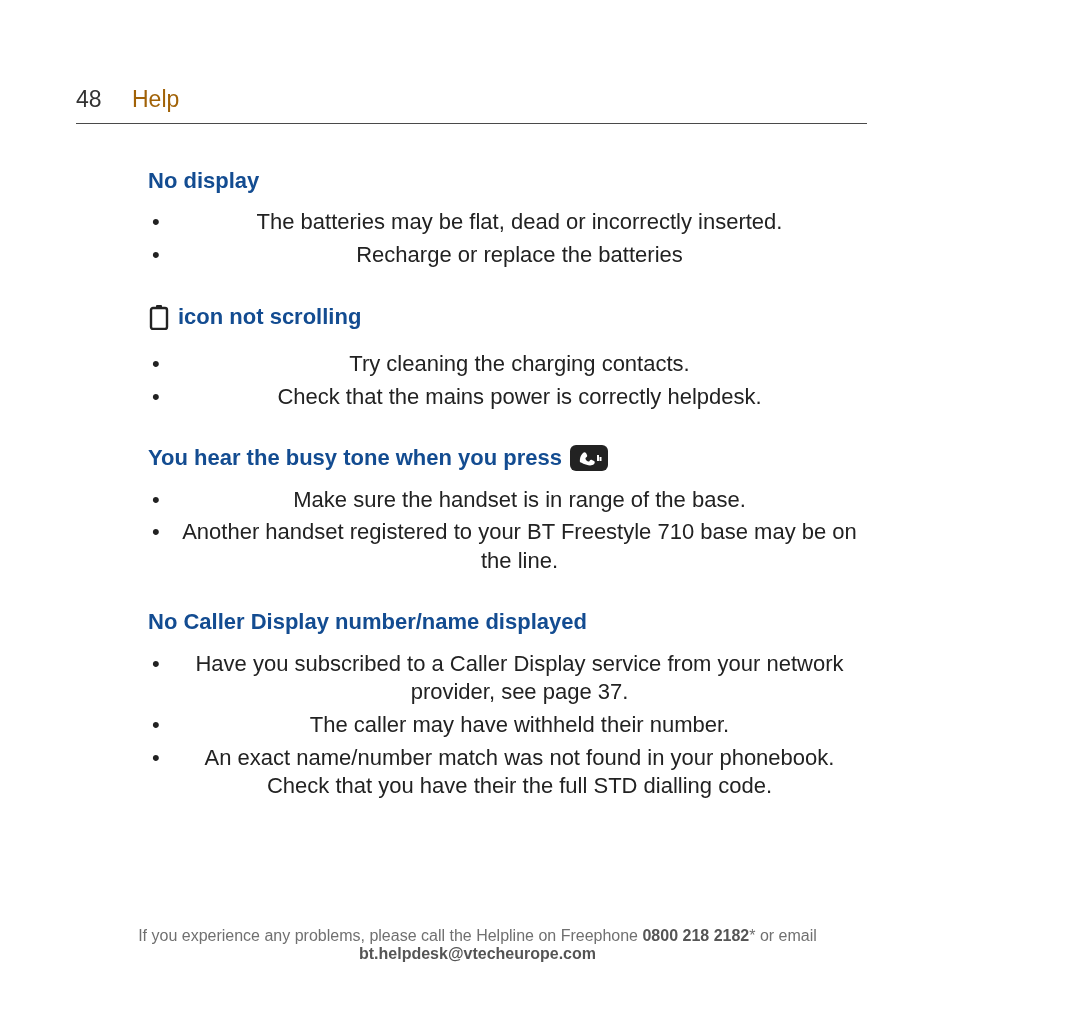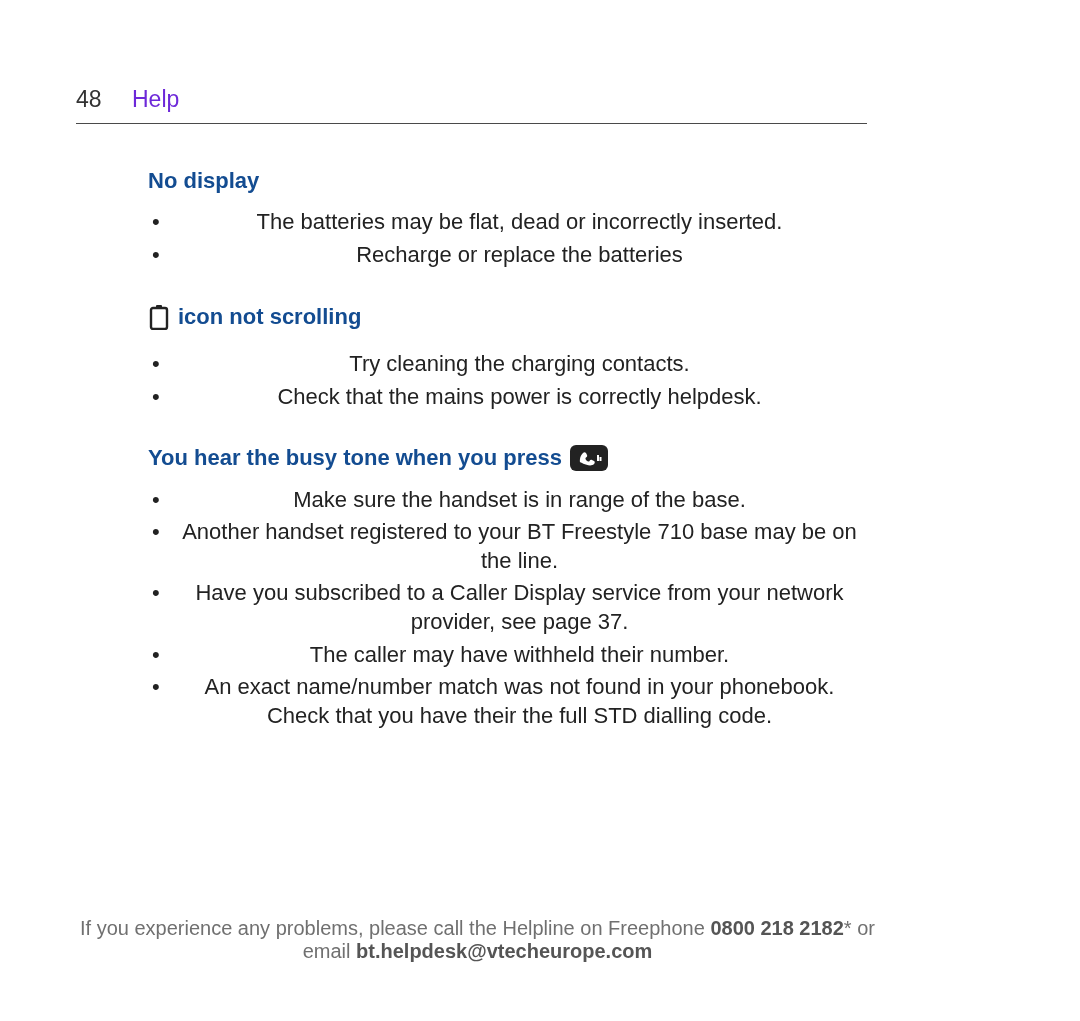--- a/index.html
+++ b/index.html
@@ -26,21 +26,21 @@
     padding-bottom: 10px;
     border-bottom: 1px solid #4a4a4a;
     margin-bottom: 44px;
   }
   .page-num {
     width: 56px;
     color: #333;
     font-weight: 400;
   }
   .page-title {
-    color: #6d28d9;
+    color: #a16207;
     font-weight: 400;
   }
   .content {
     padding-left: 72px;
   }
   .section-heading {
     color: #134c91;
     font-weight: 700;
     font-size: 22px;
     margin-top: 34px;
@@ -85,21 +85,21 @@
     border-radius: 6px;
     background: #222;
     vertical-align: middle;
   }
   .footer {
     position: absolute;
     left: 72px;
     right: 56px;
     bottom: 58px;
     text-align: center;
-    font-size: 20px;
+    font-size: 16px;
     color: #707070;
   }
   .footer .bold { font-weight: 700; color: #555; }
 </style>
 </head>
 <body>
 
 <div class="page">
 
   <div class="header-row">
@@ -139,20 +139,23 @@
           <rect x="23" y="7" width="2" height="6" fill="#fff"></rect>
           <rect x="25.5" y="9" width="2" height="4" fill="#fff"></rect>
         </svg>
       </span>
     </div>
     <ul class="points">
       <li>Make sure the handset is in range of the base.</li>
       <li>Another handset registered to your BT Freestyle 710 base may be on the line.</li>
     </ul>
 
+    <div class="section-heading">
+      <span>No Caller Display number/name displayed</span>
+    </div>
     <ul class="points">
       <li>Have you subscribed to a Caller Display service from your network provider, see page 37.</li>
       <li>The caller may have withheld their number.</li>
       <li>An exact name/number match was not found in your phonebook. Check that you have their the full STD dialling code.</li>
     </ul>
 
   </div>
 
   <div class="footer">
     <span>If you experience any problems, please call the Helpline on Freephone </span><span class="bold">0800 218 2182</span><span>* or email </span><span class="bold">bt.helpdesk@vtecheurope.com</span>

